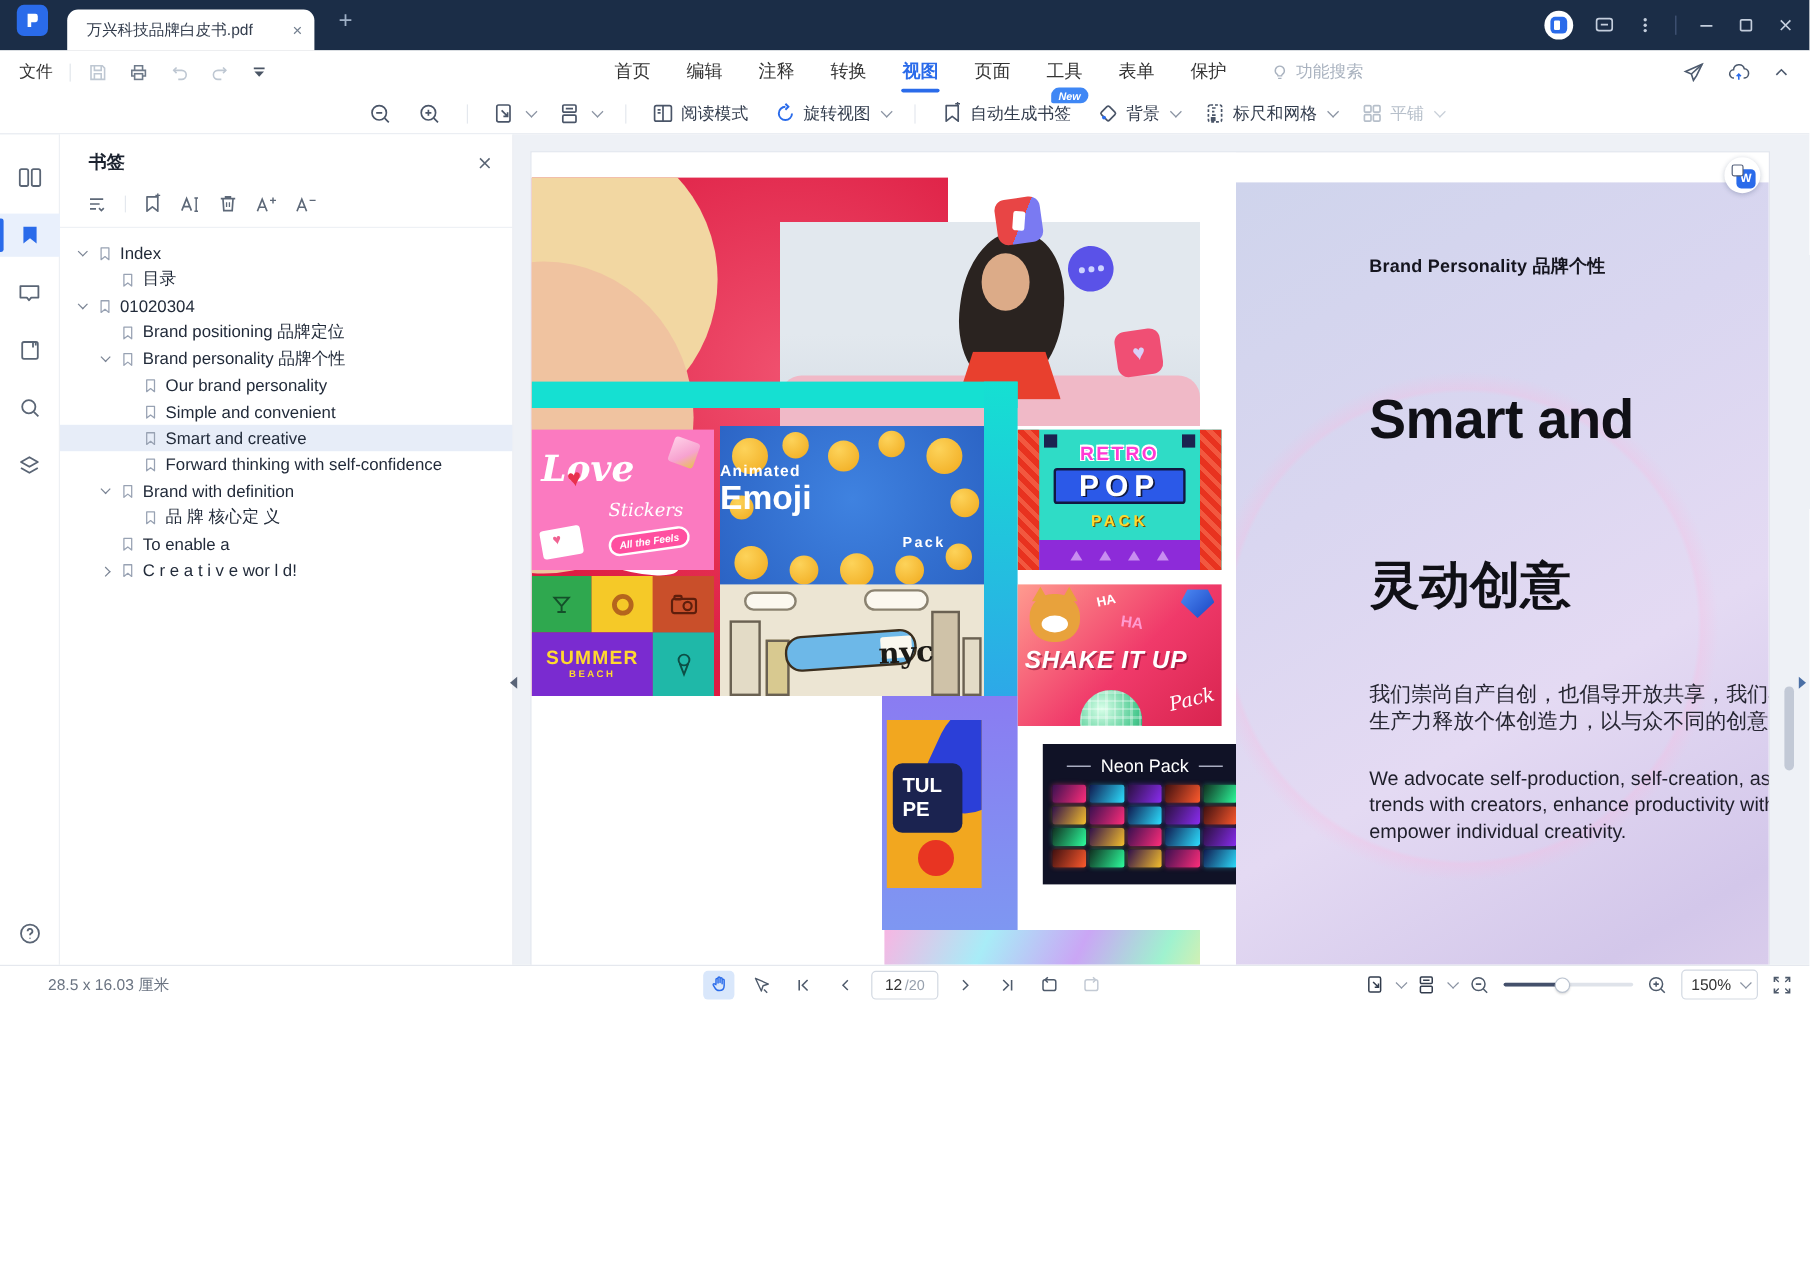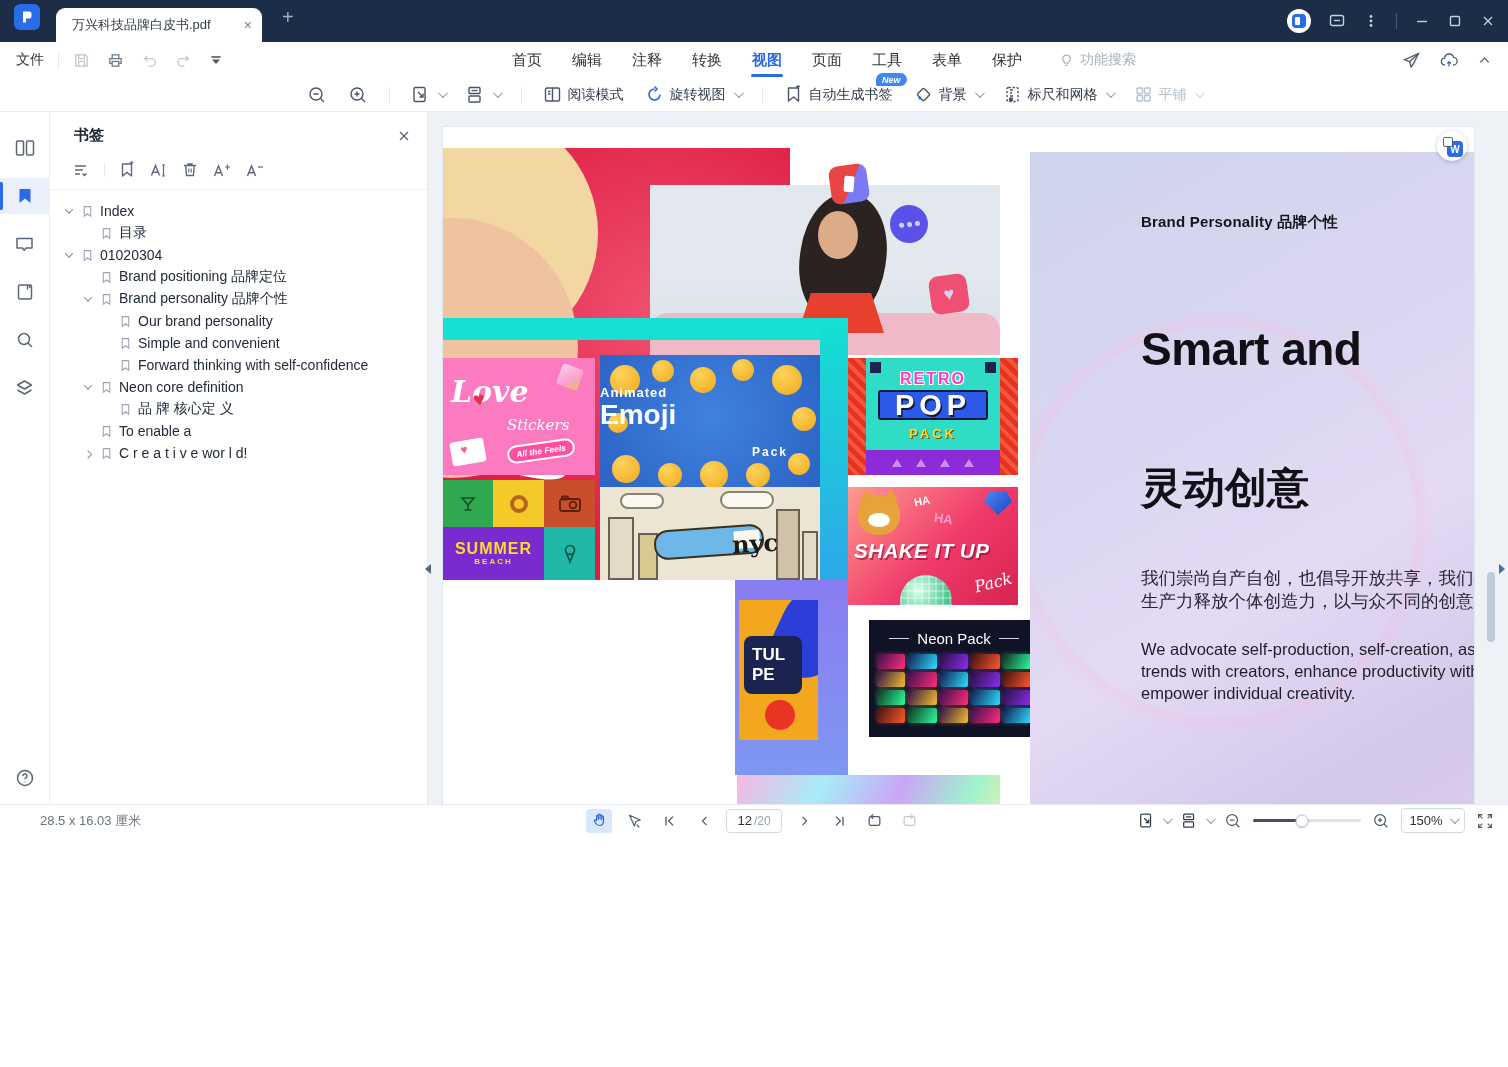--- a/index.html
+++ b/index.html
@@ -131,21 +131,21 @@
   .emoji-animated{left:0;right:0;top:30px;font-size:13px;font-weight:700;letter-spacing:1px;}
   .emoji-title{left:0;right:16px;top:44px;font-size:28px;font-weight:800;}
   .emoji-pack{left:152px;top:90px;font-size:12px;font-weight:700;letter-spacing:2px;}
   
   .card-retro{left:405px;top:231px;width:170px;height:117px;background:#2fdcc6;overflow:hidden;}
   .retro-bar{top:0;width:18px;height:117px;background:repeating-linear-gradient(45deg,#e8321f 0 5px,#f2583f 5px 9px);}
   .retro-sq{width:11px;height:11px;background:#1b2350;}
   .retro-1{left:0;right:0;top:12px;text-align:center;font-size:16px;font-weight:900;color:#ff3bd4;letter-spacing:2px;
     text-shadow:-1px -1px 0 #fff,1px -1px 0 #fff,-1px 1px 0 #fff,1px 1px 0 #fff;}
   .retro-popbar{left:30px;top:32px;width:110px;height:30px;background:#2b59e8;border:2px solid #101840;border-radius:3px;
-    display:flex;align-items:center;justify-content:center;color:#fff;font-size:29px;font-weight:900;letter-spacing:5px;
+    display:flex;align-items:center;justify-content:center;color:#fff;font-size:25px;font-weight:900;letter-spacing:5px;
     text-shadow:1.5px 1.5px 0 #101840;}
   .retro-3{left:0;right:0;top:68px;text-align:center;font-size:13px;font-weight:900;color:#ffd92e;letter-spacing:3px;
     text-shadow:1px 1px 0 #7a4a00;}
   .retro-strip{left:18px;top:92px;width:134px;height:25px;background:#8d2bd9;display:flex;align-items:center;gap:14px;
     justify-content:center;}
   .rtri{width:0;height:0;border-left:5px solid transparent;border-right:5px solid transparent;border-bottom:8px solid #c88df0;}
   
   .card-summer{left:0;top:353px;width:152px;height:100px;overflow:hidden;}
   .sm-tile{display:flex;align-items:center;justify-content:center;}
   .sm-title{color:#ffd92e;font-weight:900;font-size:16px;letter-spacing:1px;line-height:1.1;text-align:center;}
@@ -639,39 +639,48 @@
       </div>
       <div class="bm-row lvl2">
         <span class="tchev"></span>
         <span class="bm-ico ic">
             <svg width="13" height="13" viewBox="0 0 16 16">
               <path d="M4 2h8v12l-4-3.2L4 14z" fill="none" stroke="currentColor" stroke-width="1.3" stroke-linejoin="round"></path>
             </svg>
           </span>
         <span class="bm-label">Simple and  convenient</span>
       </div>
+      <div class="bm-row lvl2 selected">
+        <span class="tchev"></span>
+        <span class="bm-ico ic">
+            <svg width="13" height="13" viewBox="0 0 16 16">
+              <path d="M4 2h8v12l-4-3.2L4 14z" fill="none" stroke="currentColor" stroke-width="1.3" stroke-linejoin="round"></path>
+            </svg>
+          </span>
+        <span class="bm-label">Smart and  creative</span>
+      </div>
       <div class="bm-row lvl2">
         <span class="tchev"></span>
         <span class="bm-ico ic">
             <svg width="13" height="13" viewBox="0 0 16 16">
               <path d="M4 2h8v12l-4-3.2L4 14z" fill="none" stroke="currentColor" stroke-width="1.3" stroke-linejoin="round"></path>
             </svg>
           </span>
         <span class="bm-label">Forward thinking  with self-confidence</span>
       </div>
       <div class="bm-row lvl1">
         <span class="tchev down">
             <i></i>
           </span>
         <span class="bm-ico ic">
             <svg width="13" height="13" viewBox="0 0 16 16">
               <path d="M4 2h8v12l-4-3.2L4 14z" fill="none" stroke="currentColor" stroke-width="1.3" stroke-linejoin="round"></path>
             </svg>
           </span>
-        <span class="bm-label">Neon core definition</span>
+        <span class="bm-label">Brand with definition</span>
       </div>
       <div class="bm-row lvl2">
         <span class="tchev"></span>
         <span class="bm-ico ic">
             <svg width="13" height="13" viewBox="0 0 16 16">
               <path d="M4 2h8v12l-4-3.2L4 14z" fill="none" stroke="currentColor" stroke-width="1.3" stroke-linejoin="round"></path>
             </svg>
           </span>
         <span class="bm-label">品 牌 核心定 义</span>
       </div>

